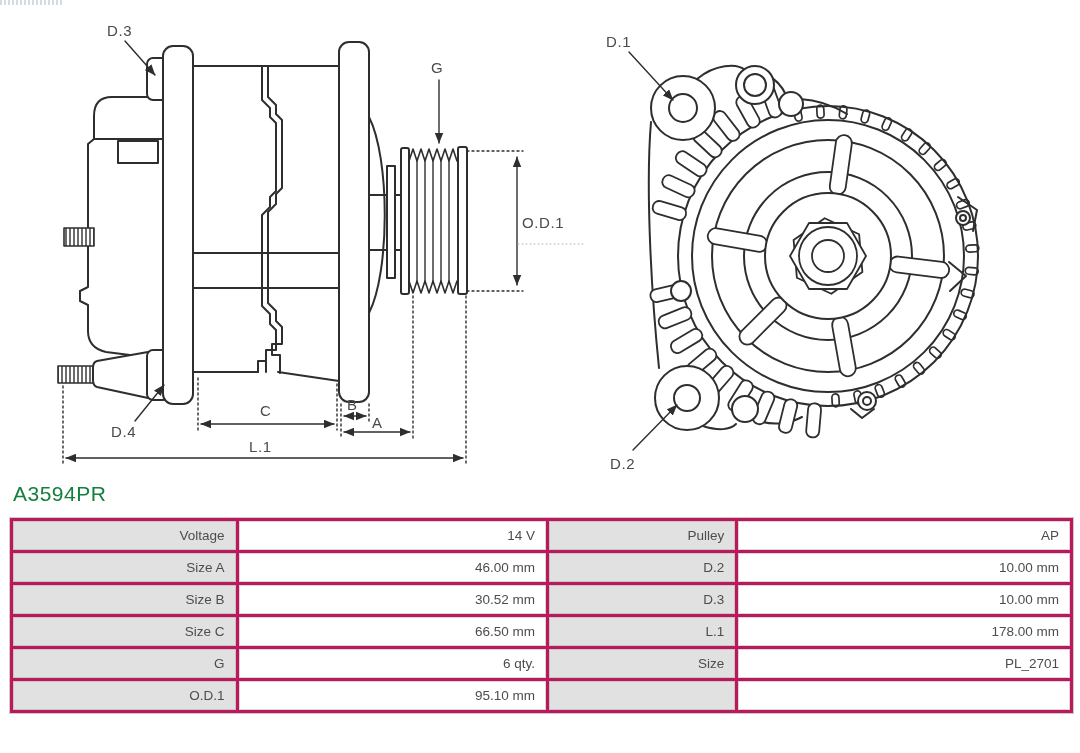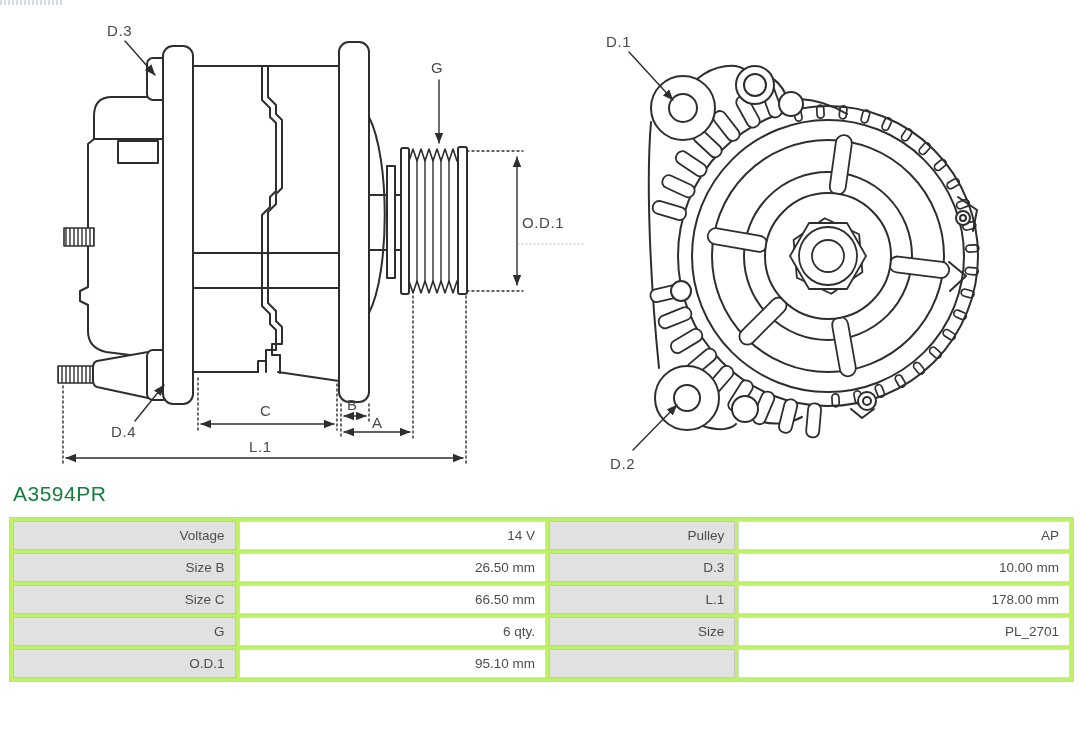--- a/index.html
+++ b/index.html
@@ -4,21 +4,21 @@
 <style>
   html,body{margin:0;padding:0;background:#fff;}
   .page{position:relative;width:1080px;height:753px;background:#fff;overflow:hidden;
         font-family:"Liberation Sans",sans-serif;padding-left:33px;}
   .corner-artifact{position:absolute;left:0;top:0;width:64px;height:5px;opacity:.75;
         background:repeating-linear-gradient(90deg,#c3cfda 0 2px,#ffffff 2px 4px);}
   .diagram-svg{position:absolute;left:0;top:0;}
   .part-number{position:absolute;left:13px;top:482px;font-size:21px;letter-spacing:.5px;
         color:#15803d;font-weight:400;}
   .spec-wrap{position:absolute;left:9px;top:517px;width:1065px;border:1px solid #cccccc;
-        box-sizing:border-box;background:#bef264;}
+        box-sizing:border-box;background:#be185d;}
   table.spec{border-collapse:separate;border-spacing:3px;width:100%;table-layout:fixed;}
   table.spec td{height:27px;font-size:13.5px;color:#4d4d4d;text-align:right;
         padding:0 10px 0 0;overflow:hidden;white-space:nowrap;}
   td.lbl{background:#e1e1e1;border:1px solid #c6c6c6;}
   td.val{background:#ffffff;border:1px solid #d8d8d8;}
   svg text{font-family:"Liberation Sans",sans-serif;font-size:15px;fill:#4a4a4a;letter-spacing:.6px;}
 </style>
 </head>
 <body>
 
@@ -245,22 +245,28 @@
           <col style="width:328px">
         </colgroup>
       <tbody>
         <tr>
           <td class="lbl">Voltage</td>
           <td class="val">14 V</td>
           <td class="lbl">Pulley</td>
           <td class="val">AP</td>
         </tr>
         <tr>
+          <td class="lbl">Size A</td>
+          <td class="val">46.00 mm</td>
+          <td class="lbl">D.2</td>
+          <td class="val">10.00 mm</td>
+        </tr>
+        <tr>
           <td class="lbl">Size B</td>
-          <td class="val">26.50 mm</td>
+          <td class="val">30.52 mm</td>
           <td class="lbl">D.3</td>
           <td class="val">10.00 mm</td>
         </tr>
         <tr>
           <td class="lbl">Size C</td>
           <td class="val">66.50 mm</td>
           <td class="lbl">L.1</td>
           <td class="val">178.00 mm</td>
         </tr>
         <tr>

